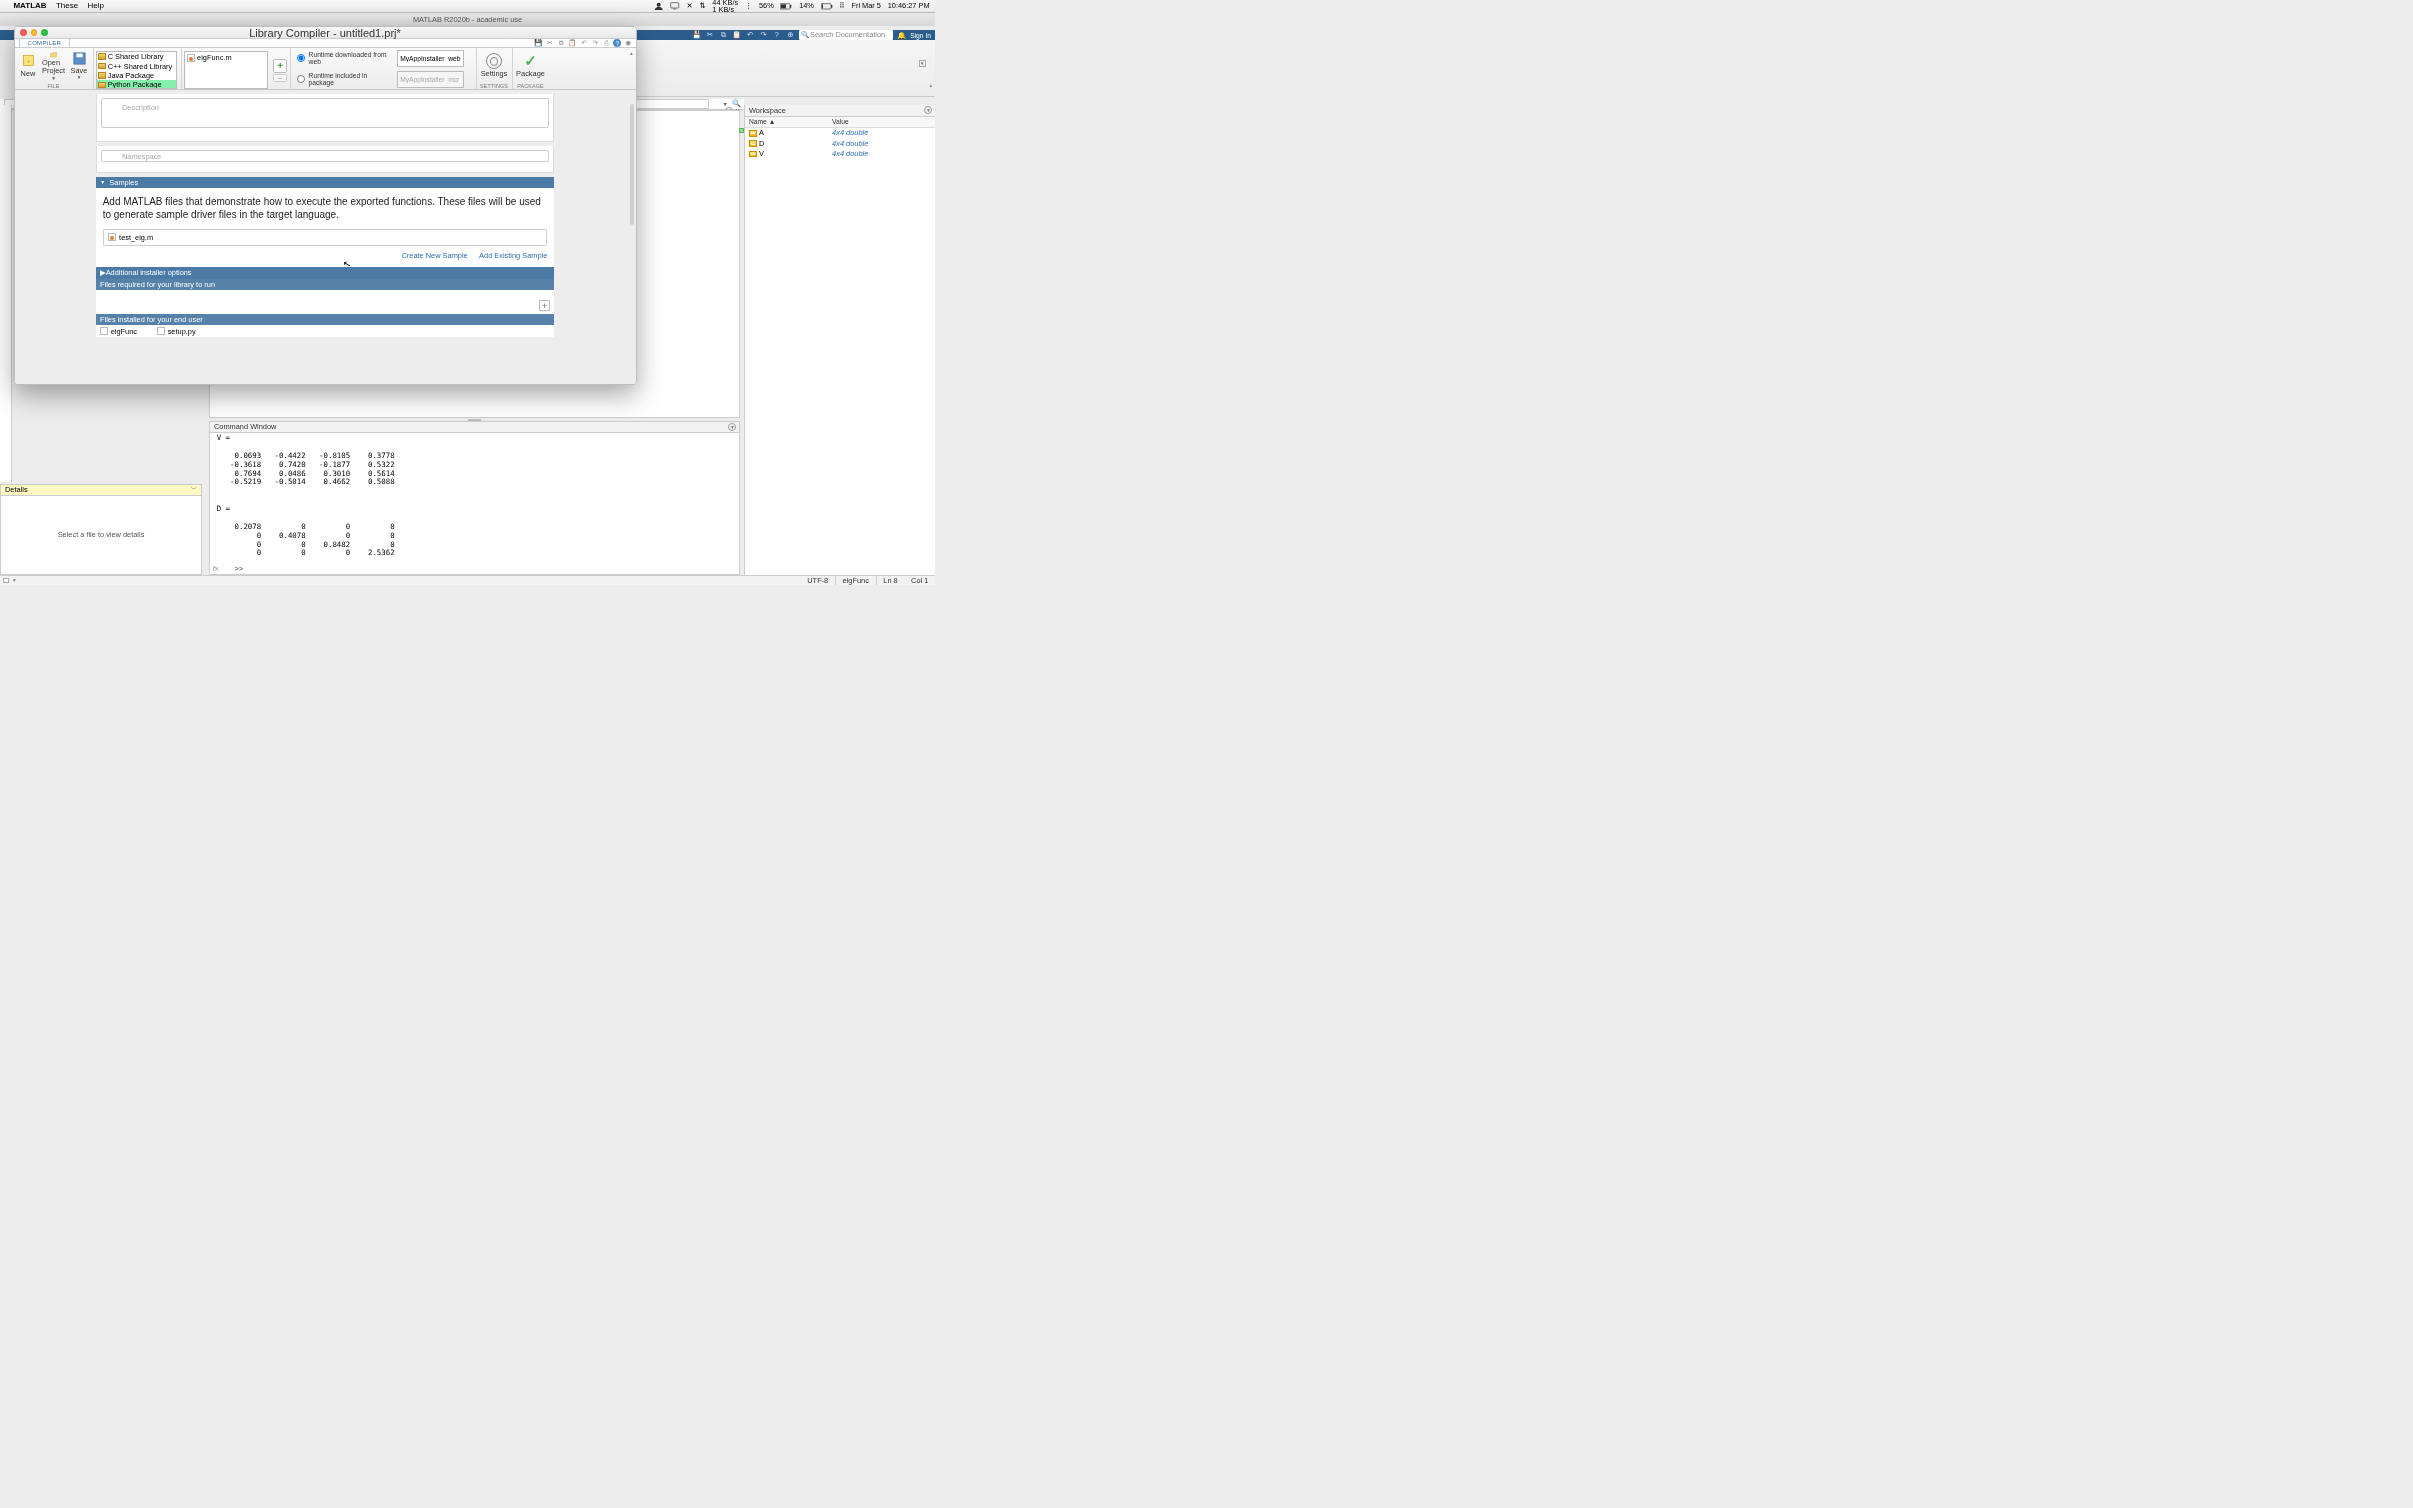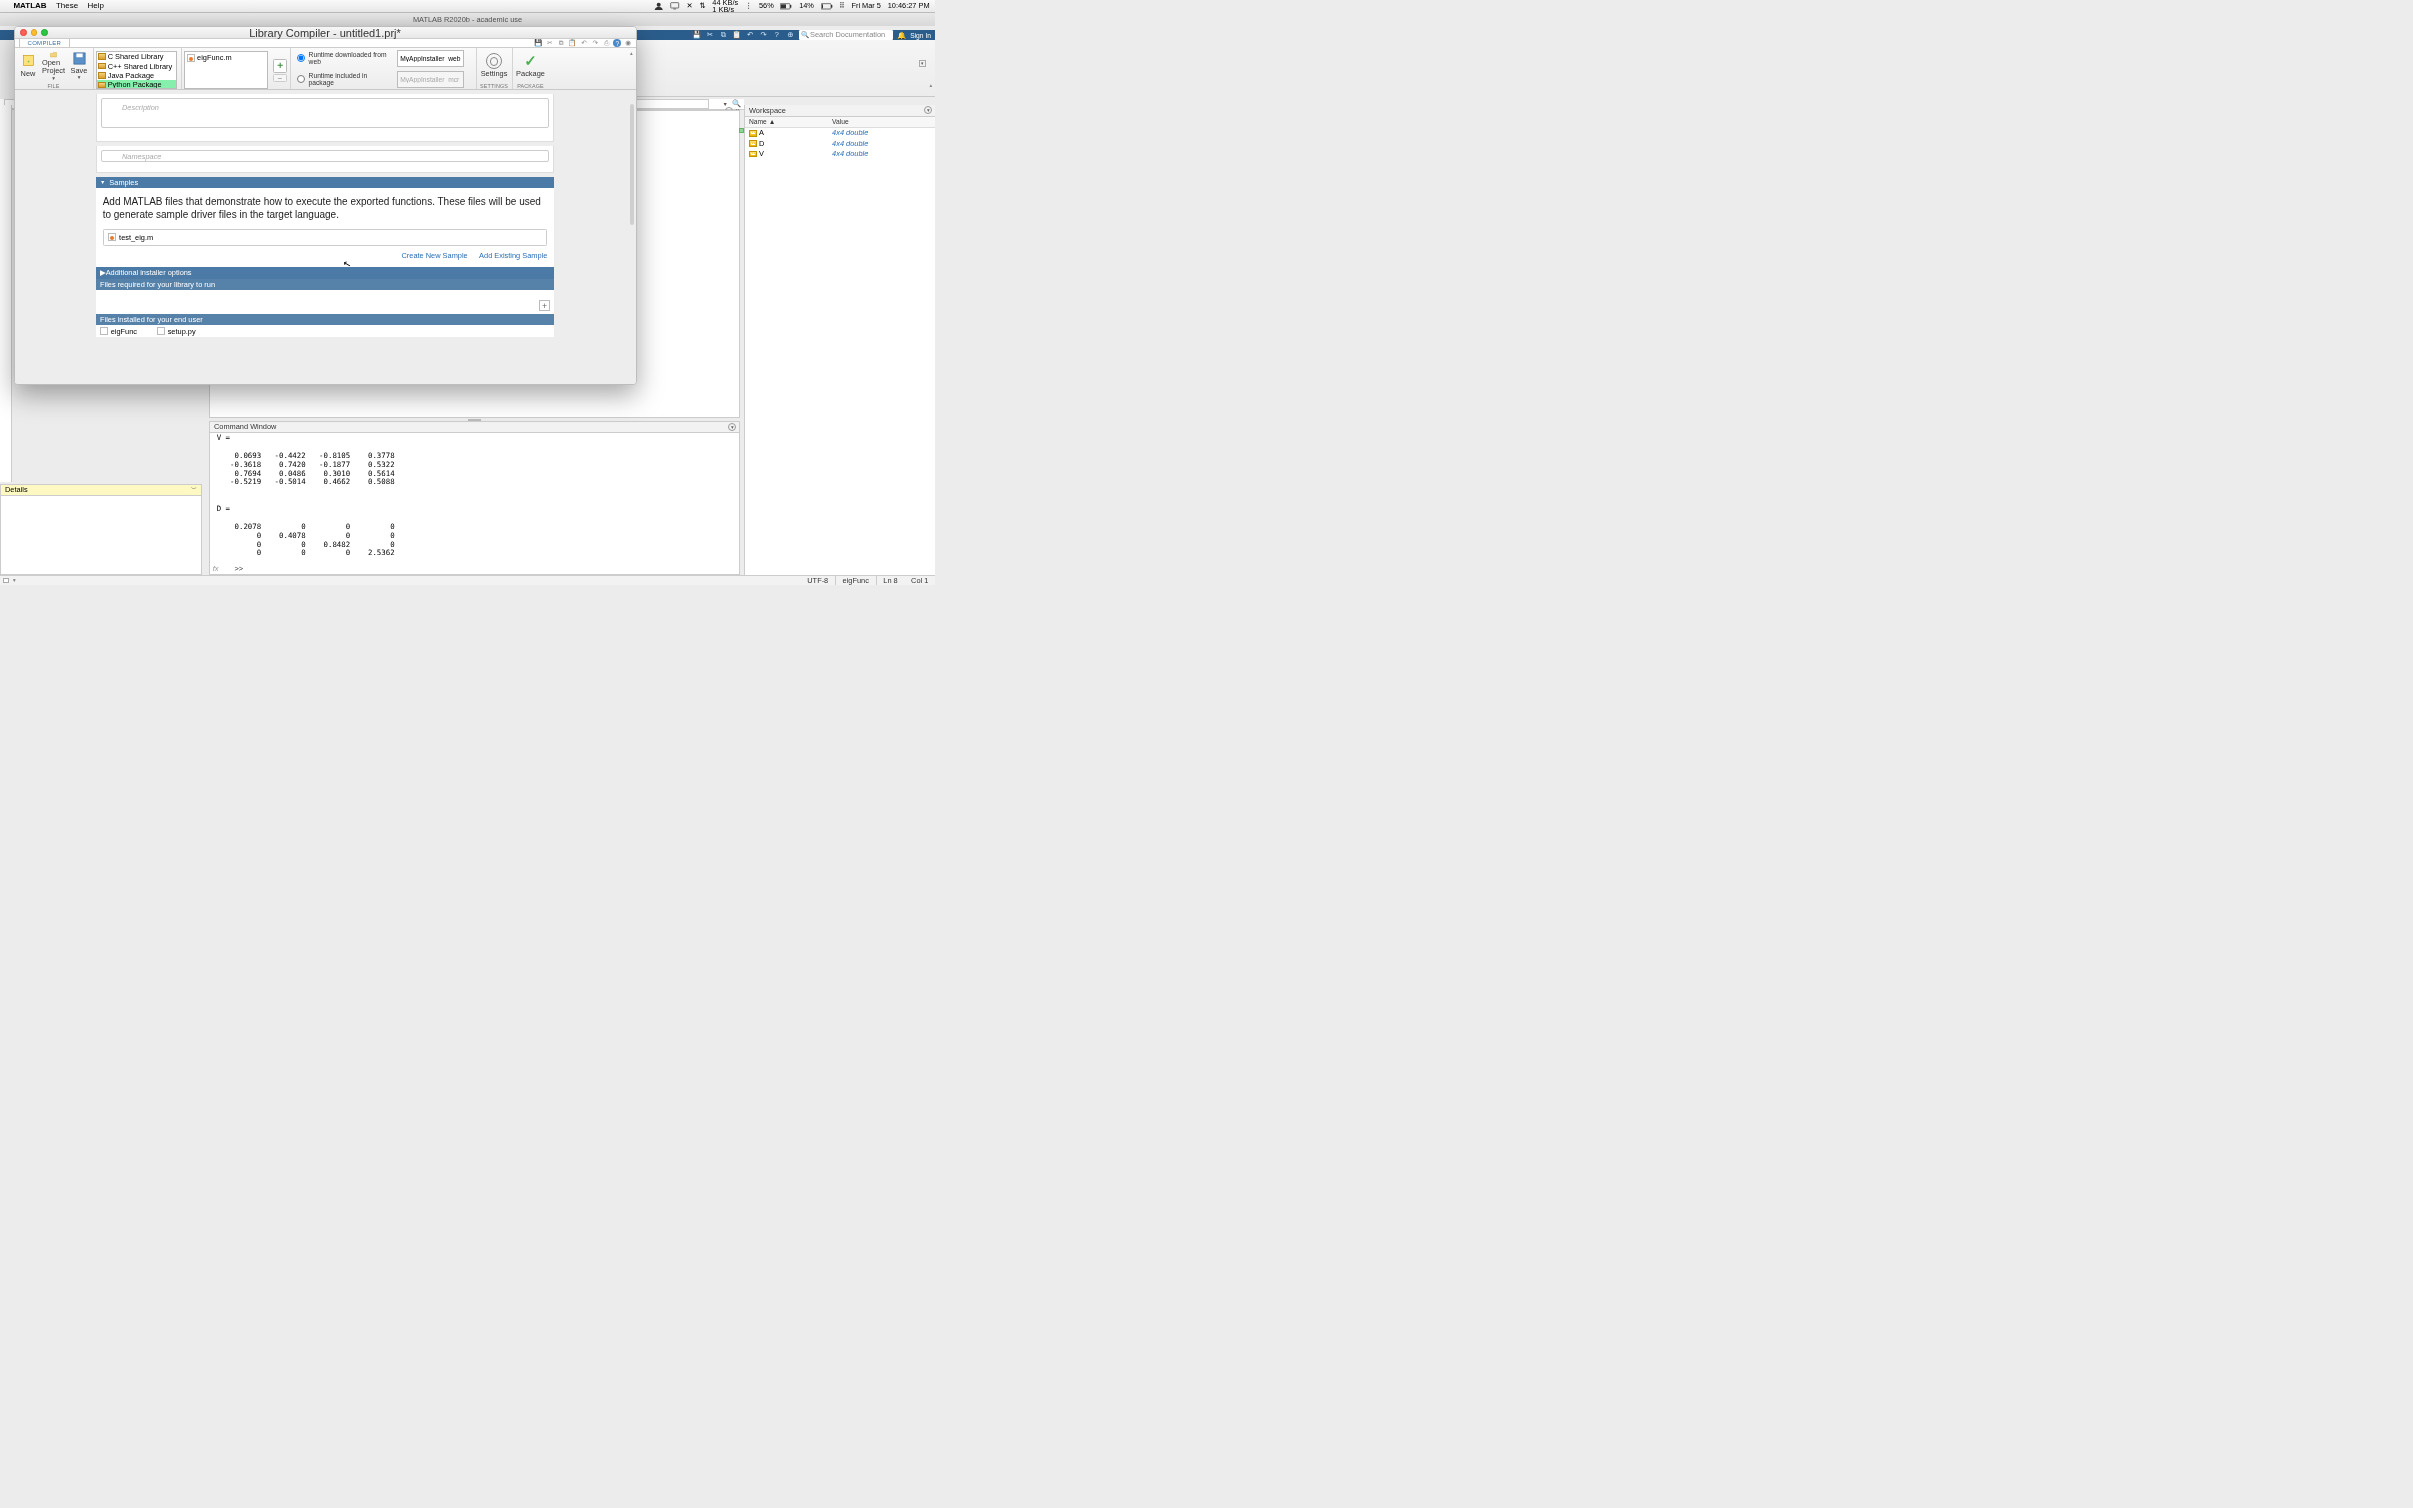--- a/index.html
+++ b/index.html
@@ -115,21 +115,21 @@
 .big-btn { display:flex; flex-direction:column; align-items:center; justify-content:center; width:31px; height:32px; font-size:6px; color:#333;}
 .big-btn .gear { width:16px; height:16px; border-radius:50%; border:1.3px solid #888; position:relative;}
 .big-btn .gear::before{content:"";position:absolute;inset:2.7px;border:1.3px solid #888;border-radius:50%;}
 .big-btn .check { width:16px; height:16px; color:#4caf50; display:flex; align-items:center; justify-content:center; font-size:15px; font-weight:bold;}
 
 
 .compiler-body { position:absolute; top:63px; left:0; right:0; bottom:0; overflow:auto; background:#ededed;}
 .compiler-body .scroll-thumb { position:absolute; right:1.3px; top:13.5px; width:4.7px; height:121px; background:#cfcfcf; border-radius:2.7px;}
 .form-area { width:458px; margin:4px auto; background:#fff; border:0.7px solid #ddd; border-top:2px solid #5fb85f; padding:4px;}
 .textbox { width:100%; border:0.7px solid #ccc; border-radius:2px; padding:4px 5.4px; font-size:7.4px; color:#333; background:#fff; margin-bottom:5.4px;}
-.textbox.placeholder { color:#aaa; font-style:italic;padding-left:20px;}
+.textbox.placeholder { color:#aaa; padding-left:20px;}
 .desc { height:30px;}
 .ns { height:12px; display:flex; align-items:center;}
 
 .section-bar { background:#4a7aa5; color:#fff; height:11.4px; display:flex; align-items:center; padding:0 4px; font-size:7.4px;}
 .section-bar .tri { margin-right:4px; font-size:5.4px;}
 .samples-body { padding:6.7px; background:#fff;}
 .samples-body p { font-size:10px; color:#222; line-height:1.35; margin-bottom:6.7px;}
 .sample-file { border:0.7px solid #ccc; border-radius:1.3px; height:17.5px; display:flex; align-items:center; padding:0 4px; gap:3.4px; font-size:7.4px;}
 .sample-file .sicon { width:8px; height:8px; border:0.7px solid #bbb; background:#fff; position:relative;}
 .sample-file .sicon::after{content:"";position:absolute;top:2px;left:1.3px;width:4px;height:4px;border-radius:50%;background:#e87b2f;}
@@ -285,20 +285,21 @@
          0         0    0.8482         0
          0         0         0    2.5362</pre>
   <div class="prompt"><span class="fx">fx</span><span>&gt;&gt;</span></div>
 </div>
 
 <div class="details">
   <div class="hdr">
       <span>Details</span>
       <span style="font-size:6px">﹀</span>
     </div>
+  <div class="body">Select a file to view details</div>
 </div>
 
 <div class="statusbar">
   <span class="busy"></span>
   <span style="font-size:4.7px;color:#777">▼</span>
   <div class="spacer"></div>
   <div class="seg">UTF-8</div>
   <div class="seg">eigFunc</div>
   <div class="seg" style="border:none">Ln   8</div>
   <div class="seg" style="border:none">Col   1</div>

